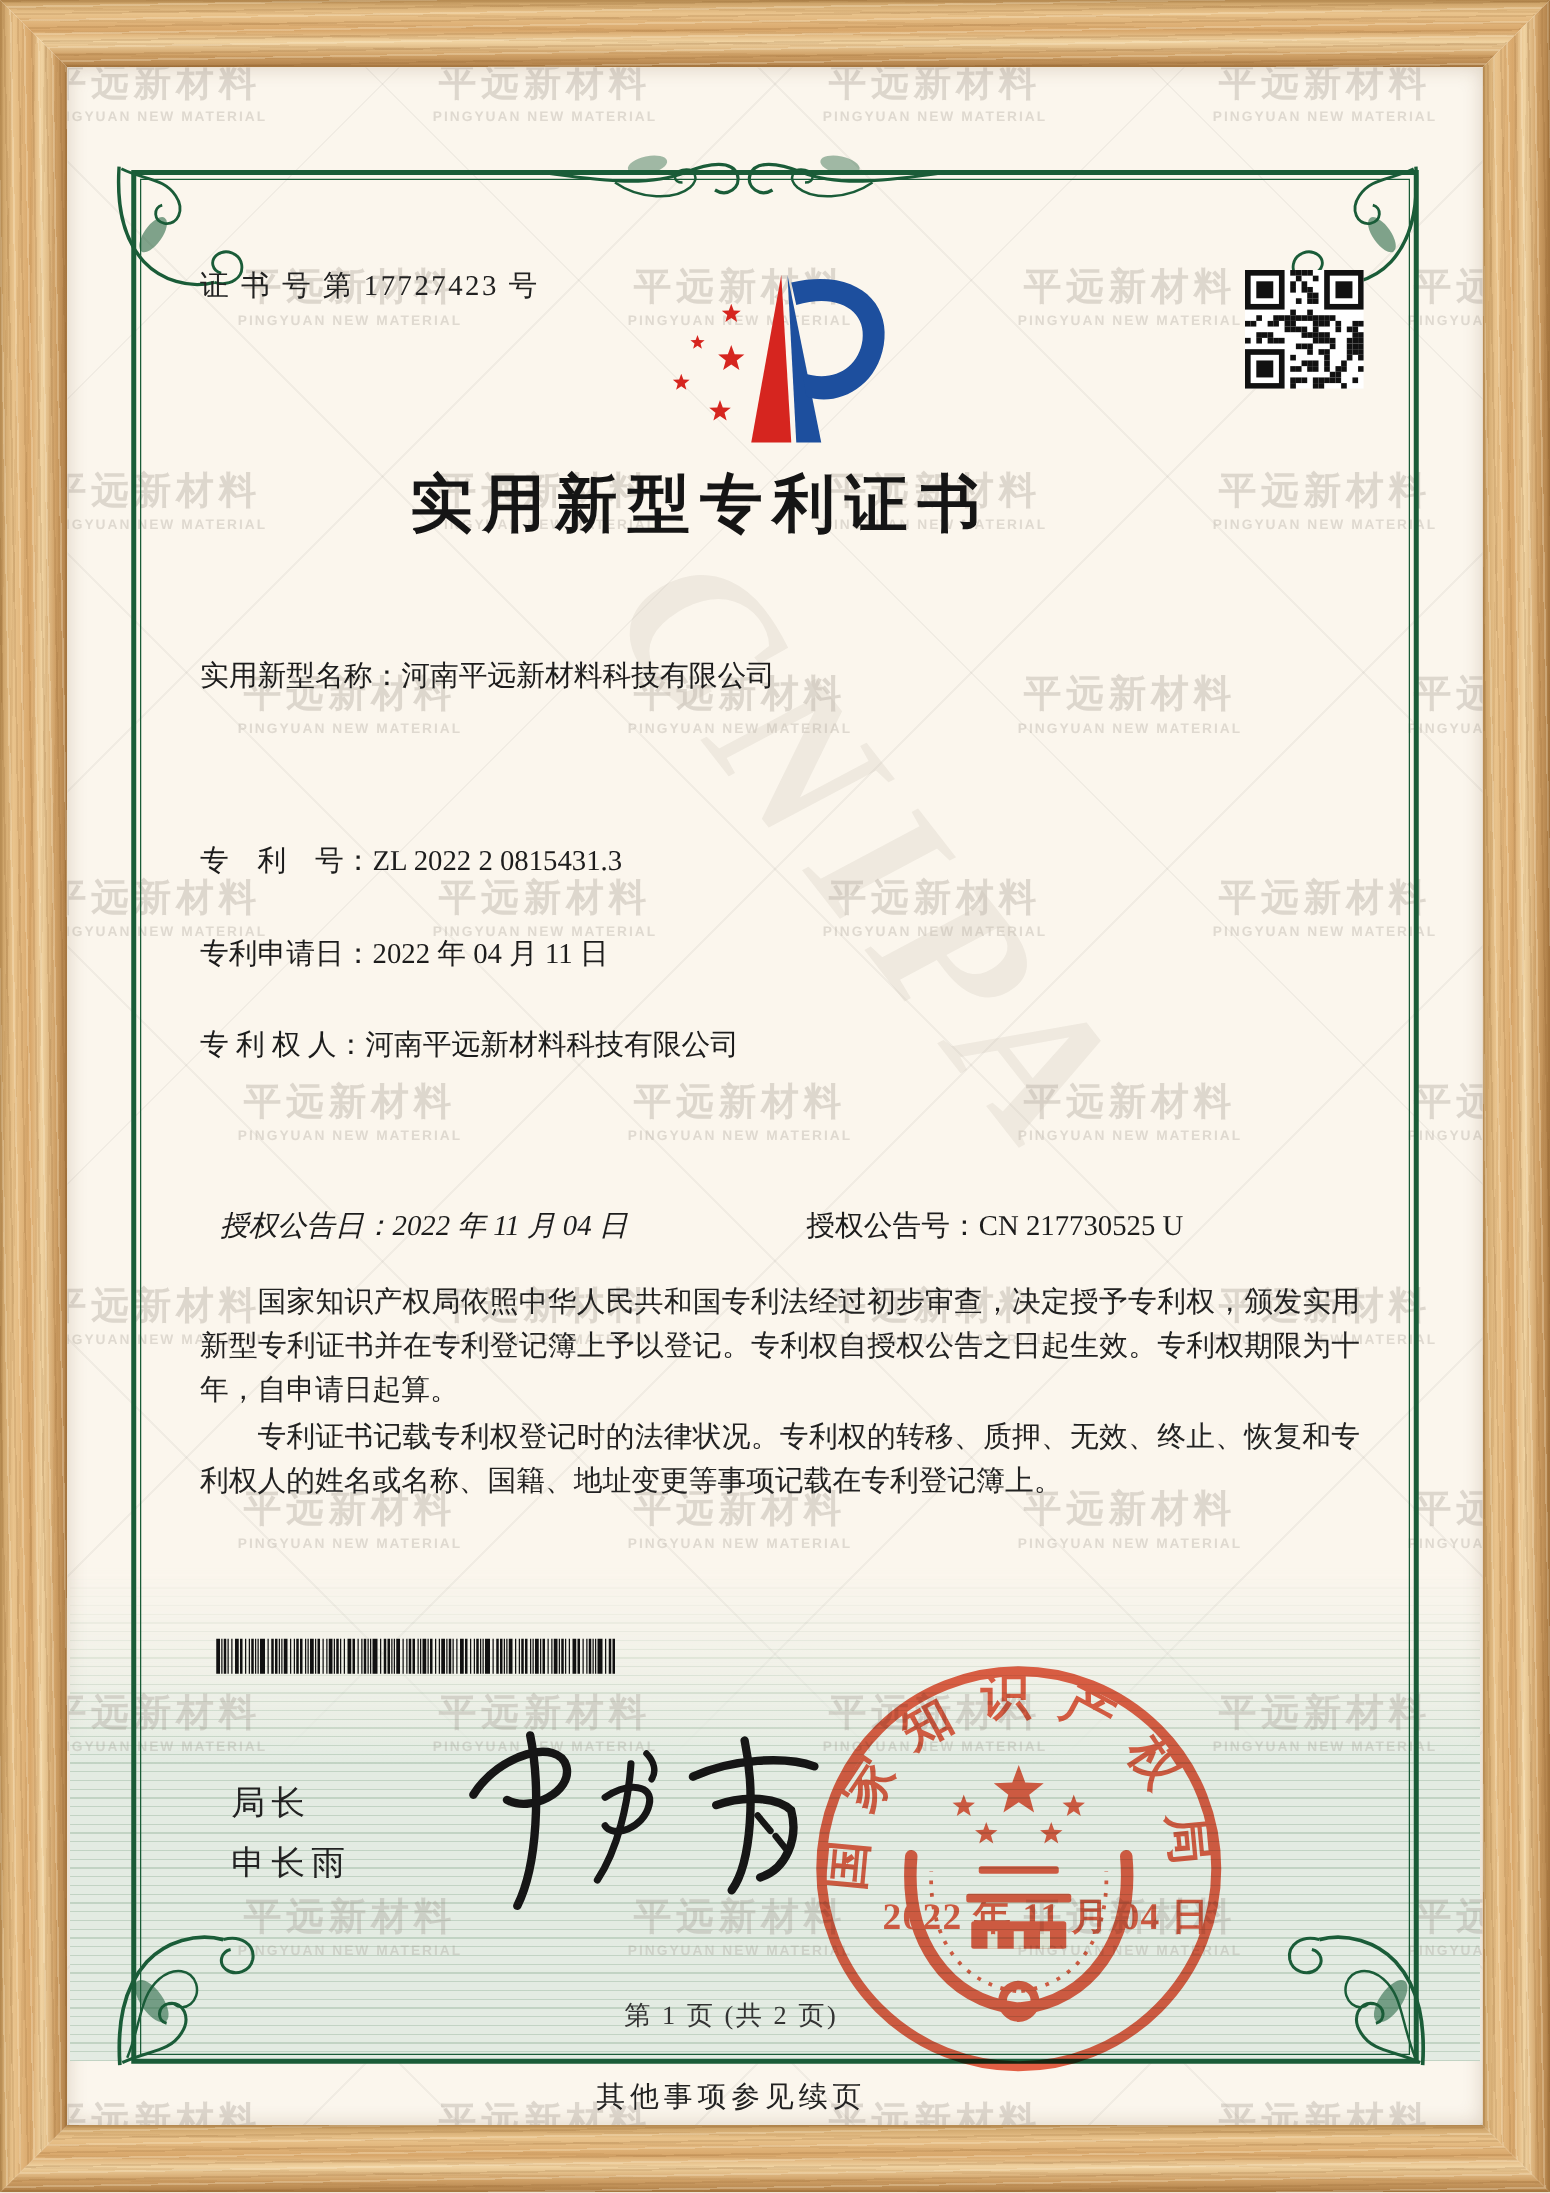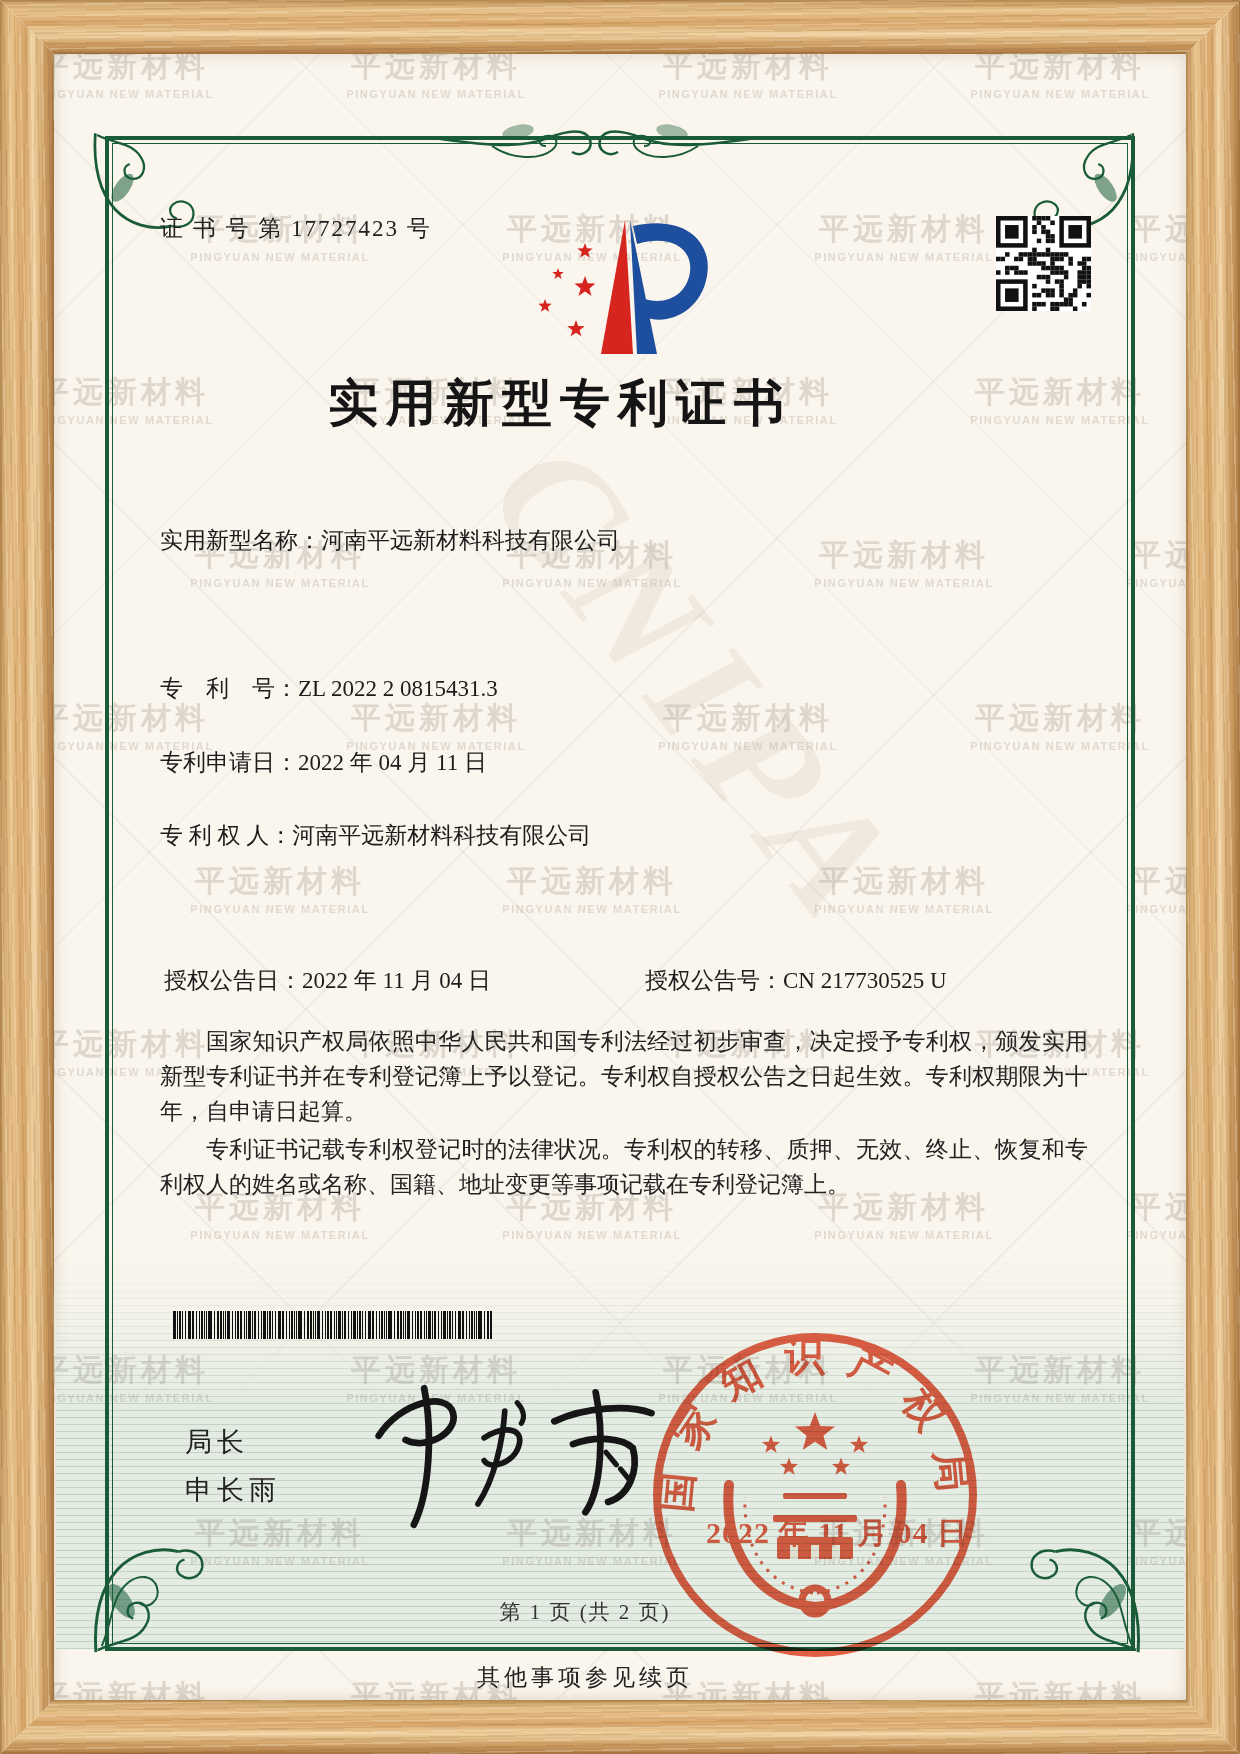--- a/index.html
+++ b/index.html
@@ -476,21 +476,21 @@
     <span class="f-value">ZL 2022 2 0815431.3</span>
   </div>
   <div class="abs field-row" style="top:745px;">
     <span class="f-label">专利申请日：</span>
     <span class="f-value">2022 年 04 月 11 日</span>
   </div>
   <div class="abs field-row" style="top:818px;justify-content:flex-end;">
     <span class="f-label">专 利 权 人：</span>
     <span class="f-value">河南平远新材料科技有限公司</span>
   </div>
-  <div class="abs" id="grant-date" style="left:164px;top:965px;">
+  <div class="abs" id="grant-date" style="left:176px;top:965px;font-style:italic;">
     <span>授权公告日：</span><span>2022 年 11 月 04 日</span>
   </div>
   <div class="abs" id="grant-no" style="left:645px;top:965px;">
     <span>授权公告号：</span><span>CN 217730525 U</span>
   </div>
 
   <div class="abs" id="paras">
     <p>国家知识产权局依照中华人民共和国专利法经过初步审查，决定授予专利权，颁发实用新型专利证书并在专利登记簿上予以登记。专利权自授权公告之日起生效。专利权期限为十年，自申请日起算。</p>
     <p>专利证书记载专利权登记时的法律状况。专利权的转移、质押、无效、终止、恢复和专利权人的姓名或名称、国籍、地址变更等事项记载在专利登记簿上。</p>
   </div>

